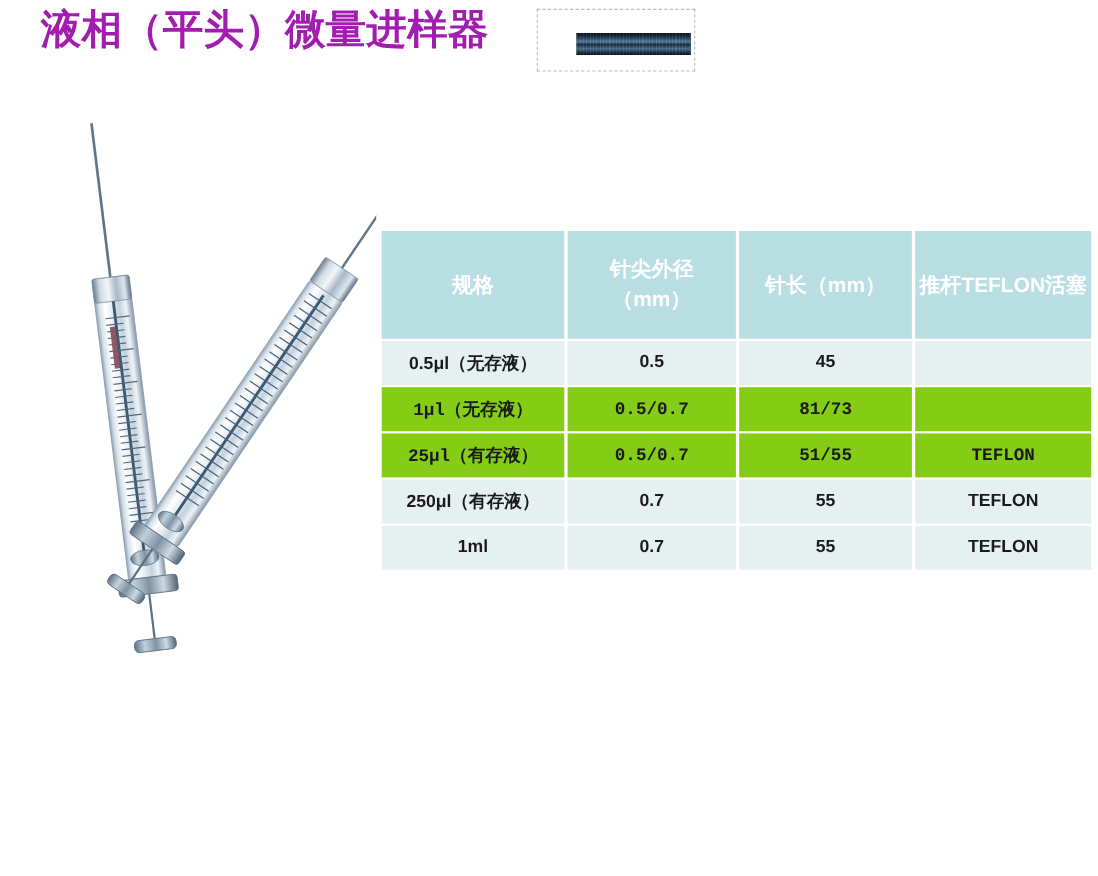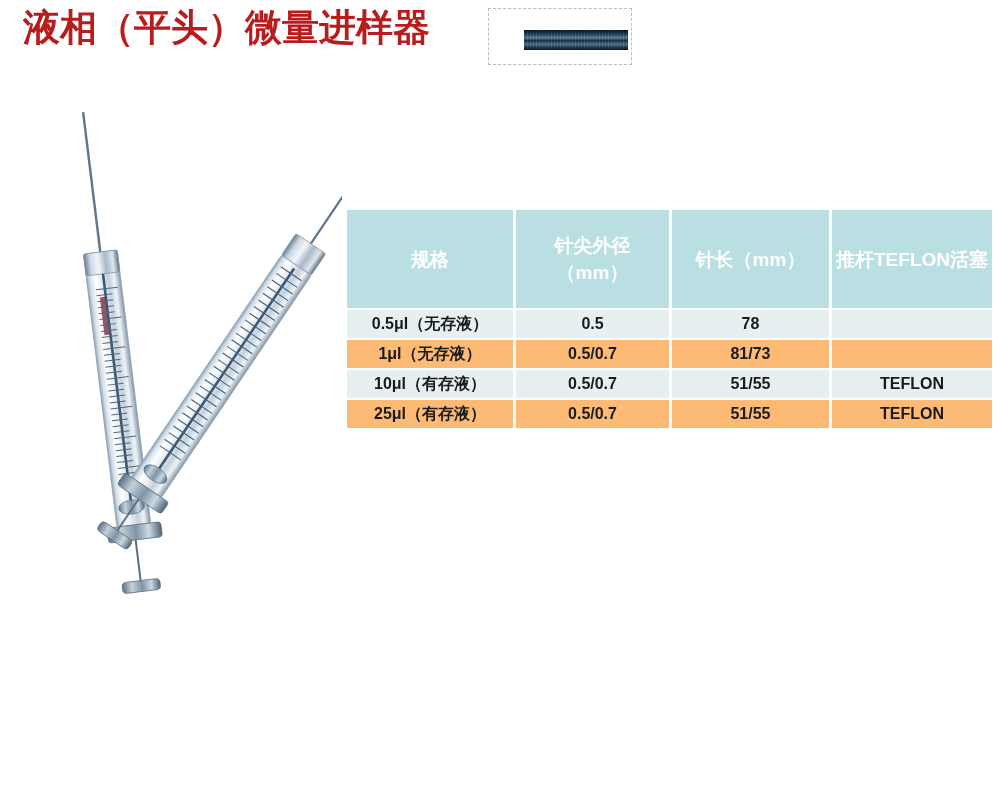--- a/index.html
+++ b/index.html
@@ -12,26 +12,26 @@
     height: 796px;
     position: relative;
     overflow: hidden;
     font-family: "Liberation Sans", "DejaVu Sans", sans-serif;
     -webkit-font-smoothing: antialiased;
   }
 
   
   #page-title {
     position: absolute;
-    left: 23px;
+    left: 37px;
     top: 6px;
     font-family: "Liberation Serif", "DejaVu Serif", serif;
     font-size: 37px;
     font-weight: 700;
-    color: #b91c1c;
+    color: #a21caf;
     letter-spacing: 0px;
     white-space: nowrap;
     line-height: 44px;
   }
 
   
   #rod-thumb {
     position: absolute;
     left: 488px;
     top: 8px;
@@ -105,32 +105,32 @@
     font-size: 19px;
     font-weight: 700;
     height: 98px;
     vertical-align: middle;
     text-align: center;
     padding: 0 4px;
     line-height: 27px;
     border: 0;
   }
   #spec-table td {
-    height: 28px;
+    height: 40px;
     vertical-align: middle;
     text-align: center;
     font-size: 16px;
     font-weight: 700;
     color: #1a1a1a;
     padding: 0 4px;
     border: 0;
     white-space: nowrap;
   }
   #spec-table tbody tr.odd td  { background: #e7f0f1; }
-  #spec-table tbody tr.even td { background: #fdba74; }
+  #spec-table tbody tr.even td { background: #84cc16; font-family: Liberation Mono, monospace; }
 </style>
 </head>
 <body>
 
 <div id="page-title">液相（平头）微量进样器</div>
 
 <div id="rod-thumb">
   <div class="rod"></div>
 </div>
 
@@ -284,35 +284,41 @@
       <th>规格</th>
       <th>针尖外径（mm）</th>
       <th>针长（mm）</th>
       <th>推杆TEFLON活塞</th>
     </tr>
   </thead>
   <tbody id="spec-body">
       <tr class="odd">
         <td>0.5μl（无存液）</td>
         <td>0.5</td>
-        <td>78</td>
+        <td>45</td>
         <td></td>
       </tr>
       <tr class="even">
         <td>1μl（无存液）</td>
         <td>0.5/0.7</td>
         <td>81/73</td>
         <td></td>
       </tr>
-      <tr class="odd">
-        <td>10μl（有存液）</td>
-        <td>0.5/0.7</td>
-        <td>51/55</td>
-        <td>TEFLON</td>
-      </tr>
       <tr class="even">
         <td>25μl（有存液）</td>
         <td>0.5/0.7</td>
         <td>51/55</td>
         <td>TEFLON</td>
       </tr>
+      <tr class="odd">
+        <td>250μl（有存液）</td>
+        <td>0.7</td>
+        <td>55</td>
+        <td>TEFLON</td>
+      </tr>
+      <tr class="odd">
+        <td>1ml</td>
+        <td>0.7</td>
+        <td>55</td>
+        <td>TEFLON</td>
+      </tr>
     </tbody>
 </table>
 
 </body></html>

